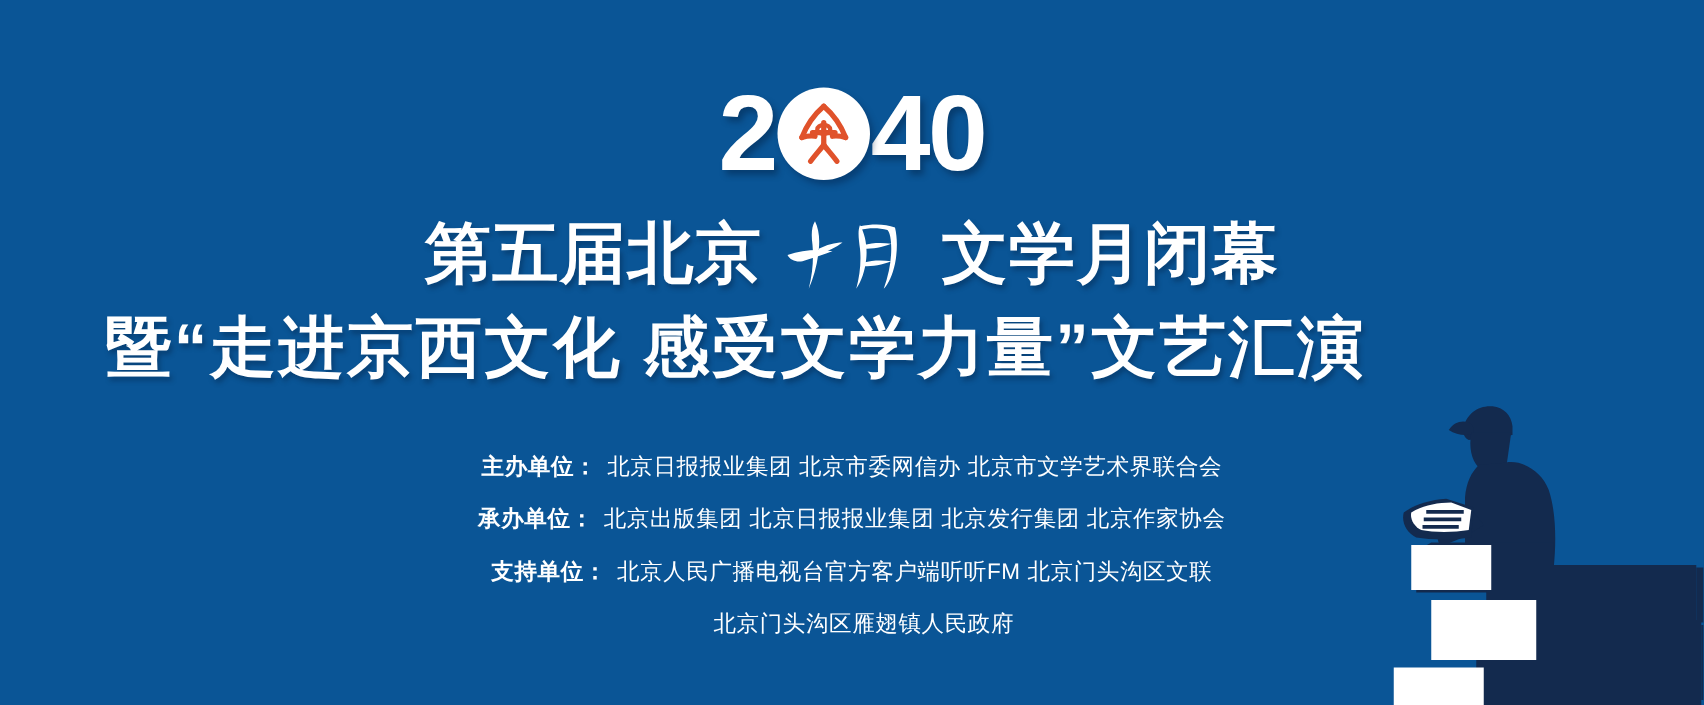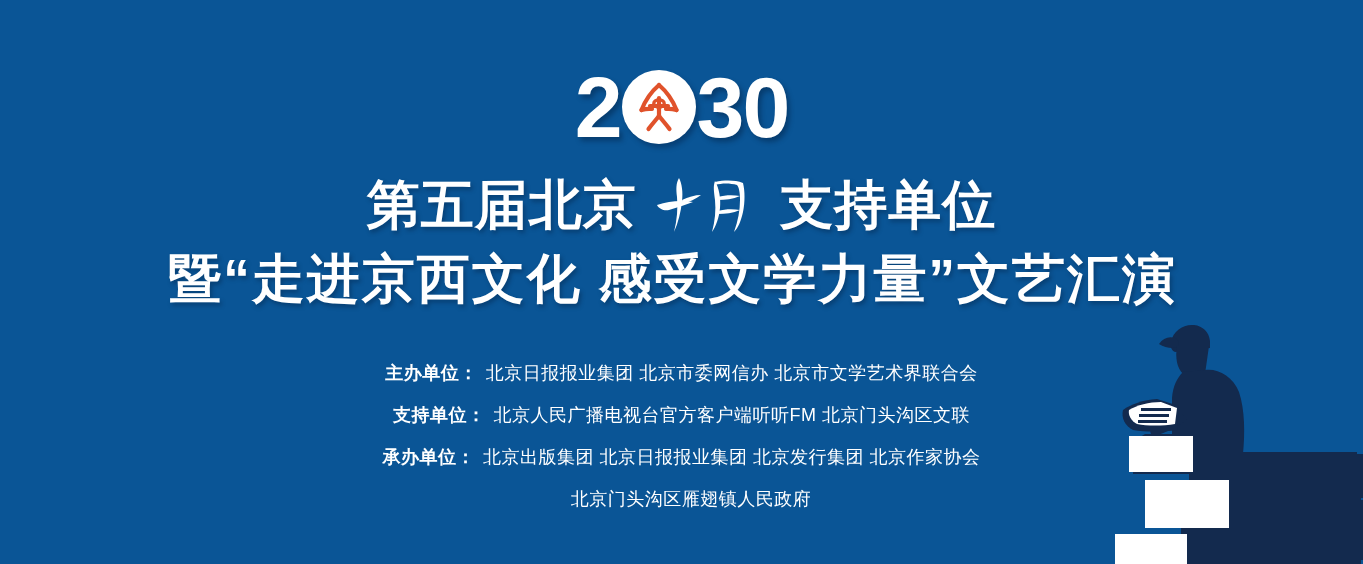--- a/index.html
+++ b/index.html
@@ -79,21 +79,21 @@
     margin: 0 2px;
   }
   .brush svg { display: block; }
 
   
   .title-sub {
     position: absolute;
     top: 248px;
     left: 0;
     width: 1177px;
-    text-align: right;
+    text-align: center;
     white-space: nowrap;
     font-size: 53px;
     line-height: 62px;
     font-weight: bold;
     color: #ffffff;
     letter-spacing: 2px;
     text-shadow: 2px 3px 4px rgba(0,22,52,0.35);
   }
 
   
@@ -146,52 +146,52 @@
           <path d="M48.5 34 C45 33, 41 32.5, 38 33"></path>
           <path d="M31 22 L31 40"></path>
           <path d="M31 40 C27 45, 23 49.5, 20.5 53"></path>
           <path d="M31 40 C35 45, 39 49.5, 41.5 53"></path>
           <path d="M22 30 L40 30"></path>
         </g>
         <ellipse cx="31" cy="27.5" rx="5.2" ry="3.6" fill="none" stroke="#e0522b" stroke-width="3.4"></ellipse>
         <circle cx="31" cy="27.5" r="1.5" fill="#e0522b"></circle>
       </svg>
     </span>
-    <span class="year-digit">30</span>
+    <span class="year-digit">40</span>
   </div>
 
   <div class="title-main">
     <span class="seg">第五届北京</span>
     <span class="brush">
       <svg width="108" height="62" viewBox="0 0 108 62" aria-hidden="true">
 
         <path d="M2 31 C14 27, 26 26, 38 28 C32 30, 24 33, 14 36 C9 37, 4 35, 2 31 Z" fill="#ffffff"></path>
         <path d="M24 4 C27 10, 28 18, 27 27 C26 38, 23 49, 19 58 C22 46, 23 34, 22 23 C21 15, 21 9, 24 4 Z" fill="#ffffff"></path>
         <path d="M27 26 C33 23, 40 21, 46 21 C41 25, 34 28, 28 30 Z" fill="#ffffff"></path>
 
         <path d="M60 7 C64 14, 66 24, 65 34 C64 44, 61 52, 57 58 C60 47, 61 36, 60 26 C59 18, 58 12, 60 7 Z" fill="#ffffff"></path>
         <path d="M60 8 C70 6, 80 6, 88 9 C90 17, 90 28, 88 38 C86 47, 83 54, 79 58 C83 47, 85 36, 85 26 C85 19, 84 13, 82 11 C75 9, 67 9, 60 11 Z" fill="#ffffff"></path>
         <path d="M63 23 C70 21, 78 21, 85 22 C78 25, 70 26, 63 26 Z" fill="#ffffff"></path>
         <path d="M63 37 C70 35, 78 35, 85 36 C78 39, 70 40, 63 40 Z" fill="#ffffff"></path>
       </svg>
     </span>
-    <span class="seg">支持单位</span>
+    <span class="seg">文学月闭幕</span>
   </div>
 
   <div class="title-sub">暨“走进京西文化  感受文学力量”文艺汇演</div>
 
   <div class="credits">
     <div class="credit-line">
       <span class="credit-label">主办单位：</span><span class="credit-value">北京日报报业集团  北京市委网信办  北京市文学艺术界联合会</span>
     </div>
     <div class="credit-line">
+      <span class="credit-label">承办单位：</span><span class="credit-value">北京出版集团  北京日报报业集团  北京发行集团  北京作家协会</span>
+    </div>
+    <div class="credit-line">
       <span class="credit-label">支持单位：</span><span class="credit-value">北京人民广播电视台官方客户端听听FM   北京门头沟区文联</span>
-    </div>
-    <div class="credit-line">
-      <span class="credit-label">承办单位：</span><span class="credit-value">北京出版集团  北京日报报业集团  北京发行集团  北京作家协会</span>
     </div>
     <div class="credit-line indented">
       <span class="credit-value">北京门头沟区雁翅镇人民政府</span>
     </div>
   </div>
 
   <div class="artwork">
     <svg width="270" height="250" viewBox="0 0 270 250" aria-hidden="true">
       <g>
 

